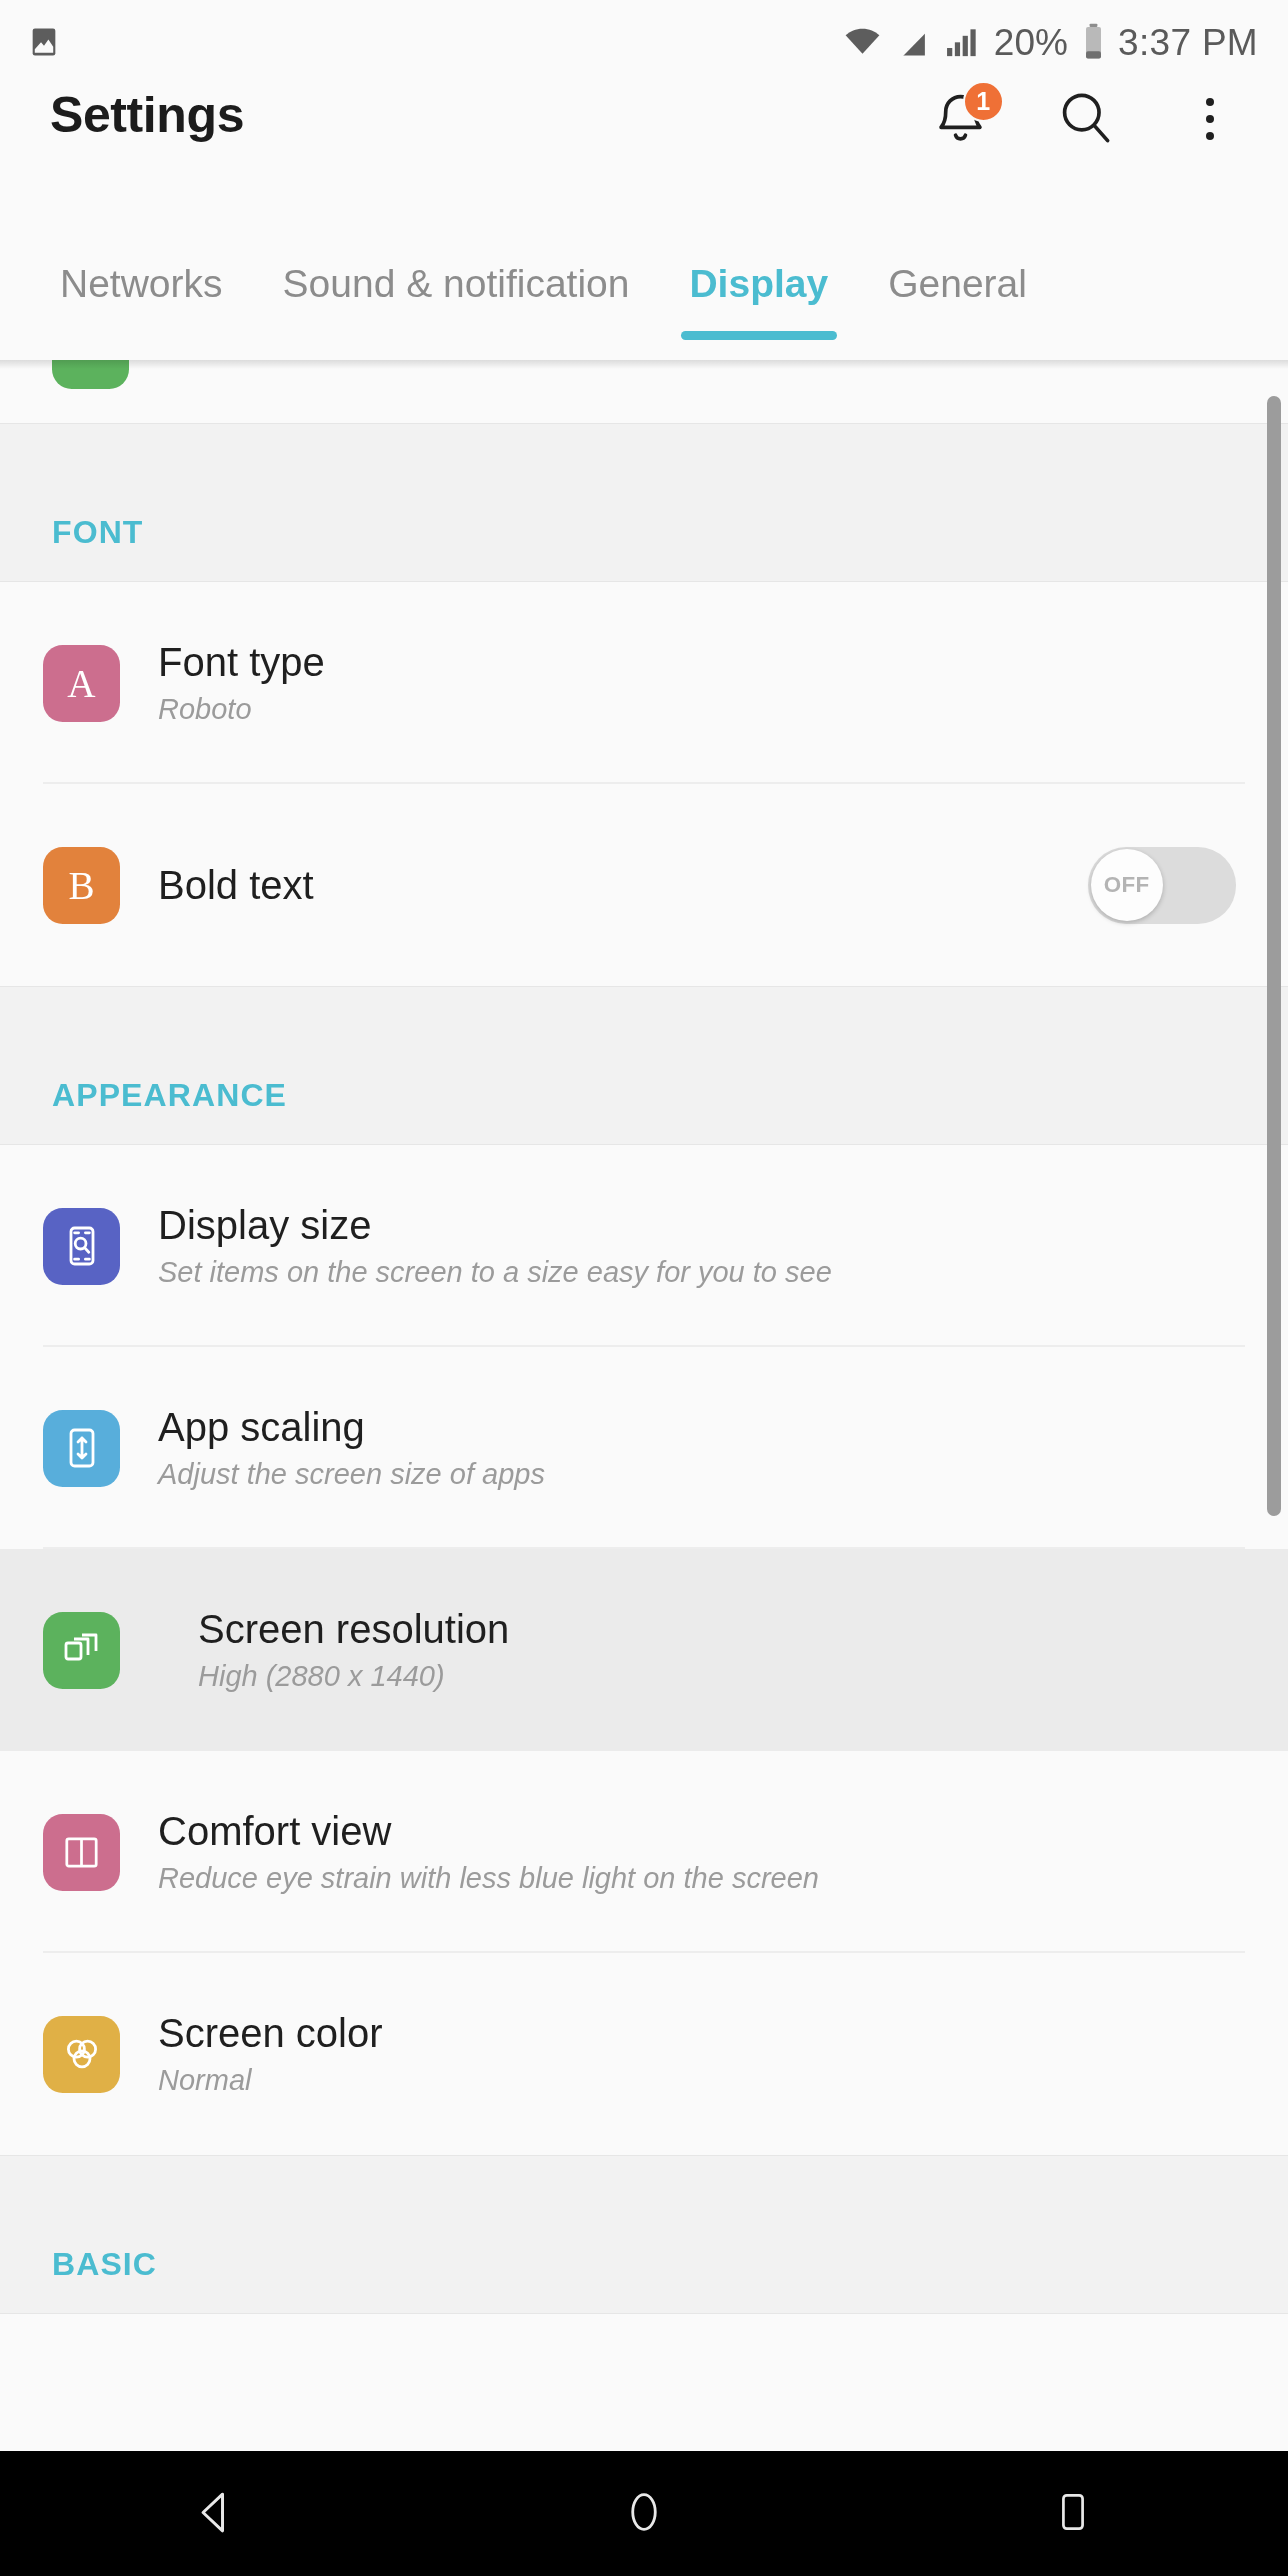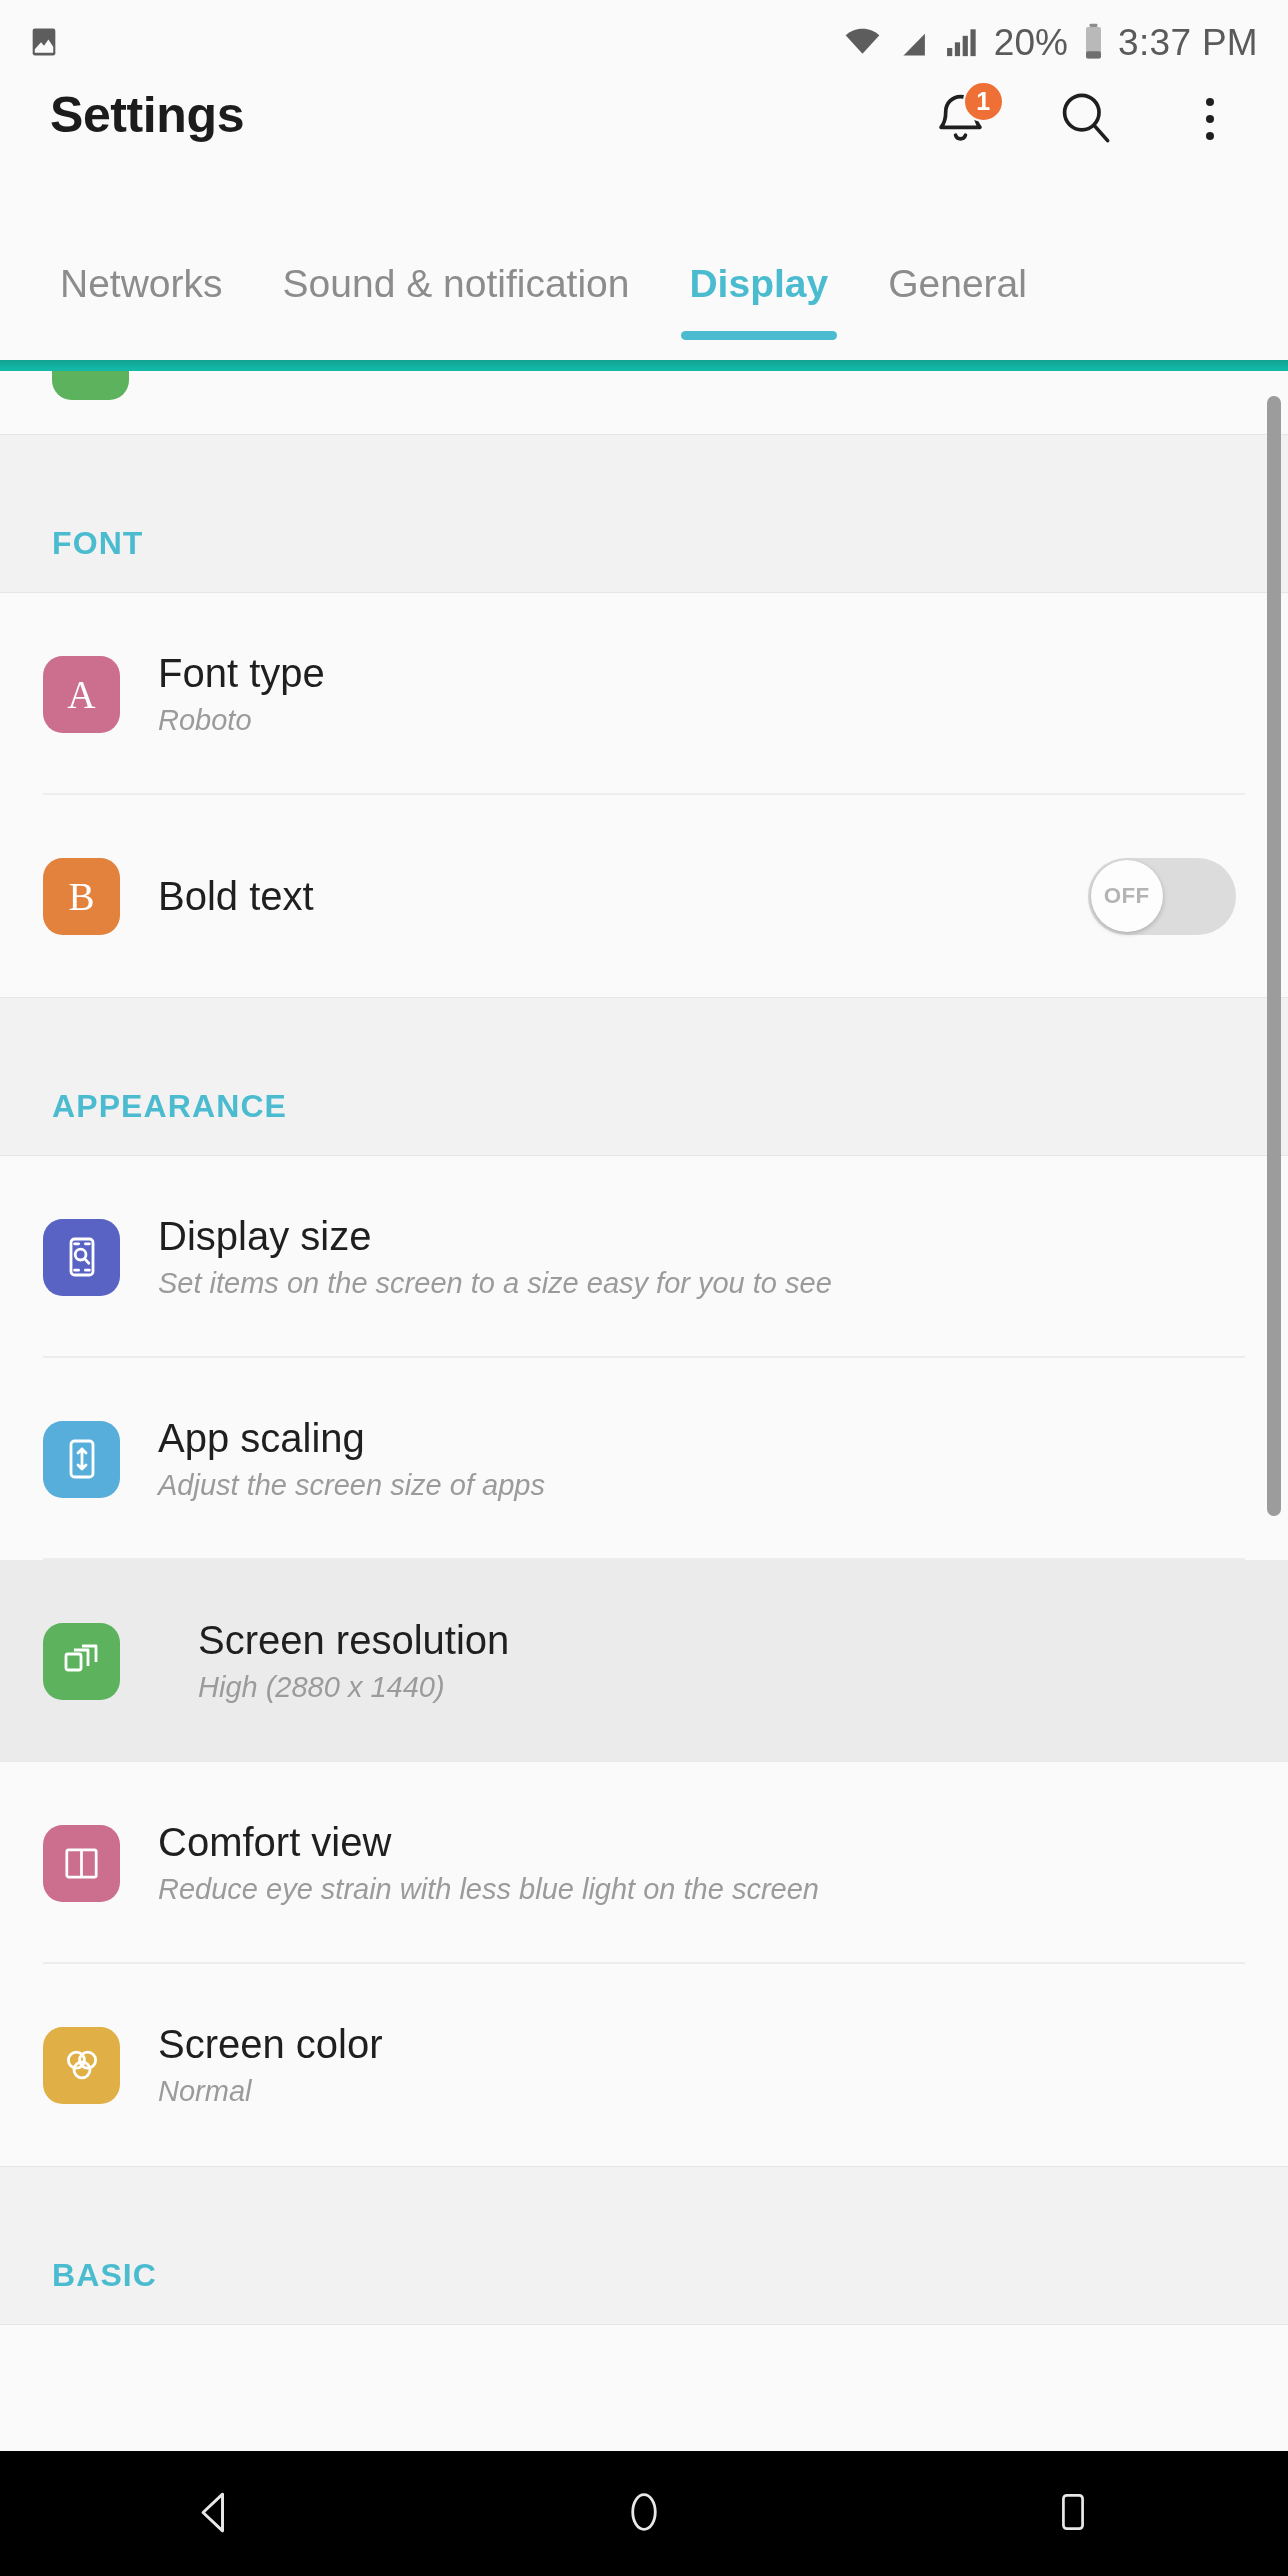--- a/index.html
+++ b/index.html
@@ -63,21 +63,21 @@
     height:9px; border-radius:4.5px; background:#4bbcd0;
   }
   .tabs-shadow {
     position:absolute; top:360px; left:0; width:1288px; height:9px;
     background:linear-gradient(to bottom, rgba(0,0,0,0.12), rgba(0,0,0,0));
     pointer-events:none; z-index:5;
   }
 
   
   .content {
-    position:absolute; top:371px; left:0; width:1288px; height:2091px;
+    position:absolute; top:360px; left:0; width:1288px; height:2091px;
     background:#fafafa; overflow:hidden;
   }
   .partial-icon-row { height:63px; position:relative; background:#fafafa; }
   .partial-icon {
     position:absolute; left:52px; top:-48px;
     width:77px; height:77px; border-radius:19.7px; background:#5cb25d;
   }
 
   .section-header {
     background:#f2f2f2; height:159px;

